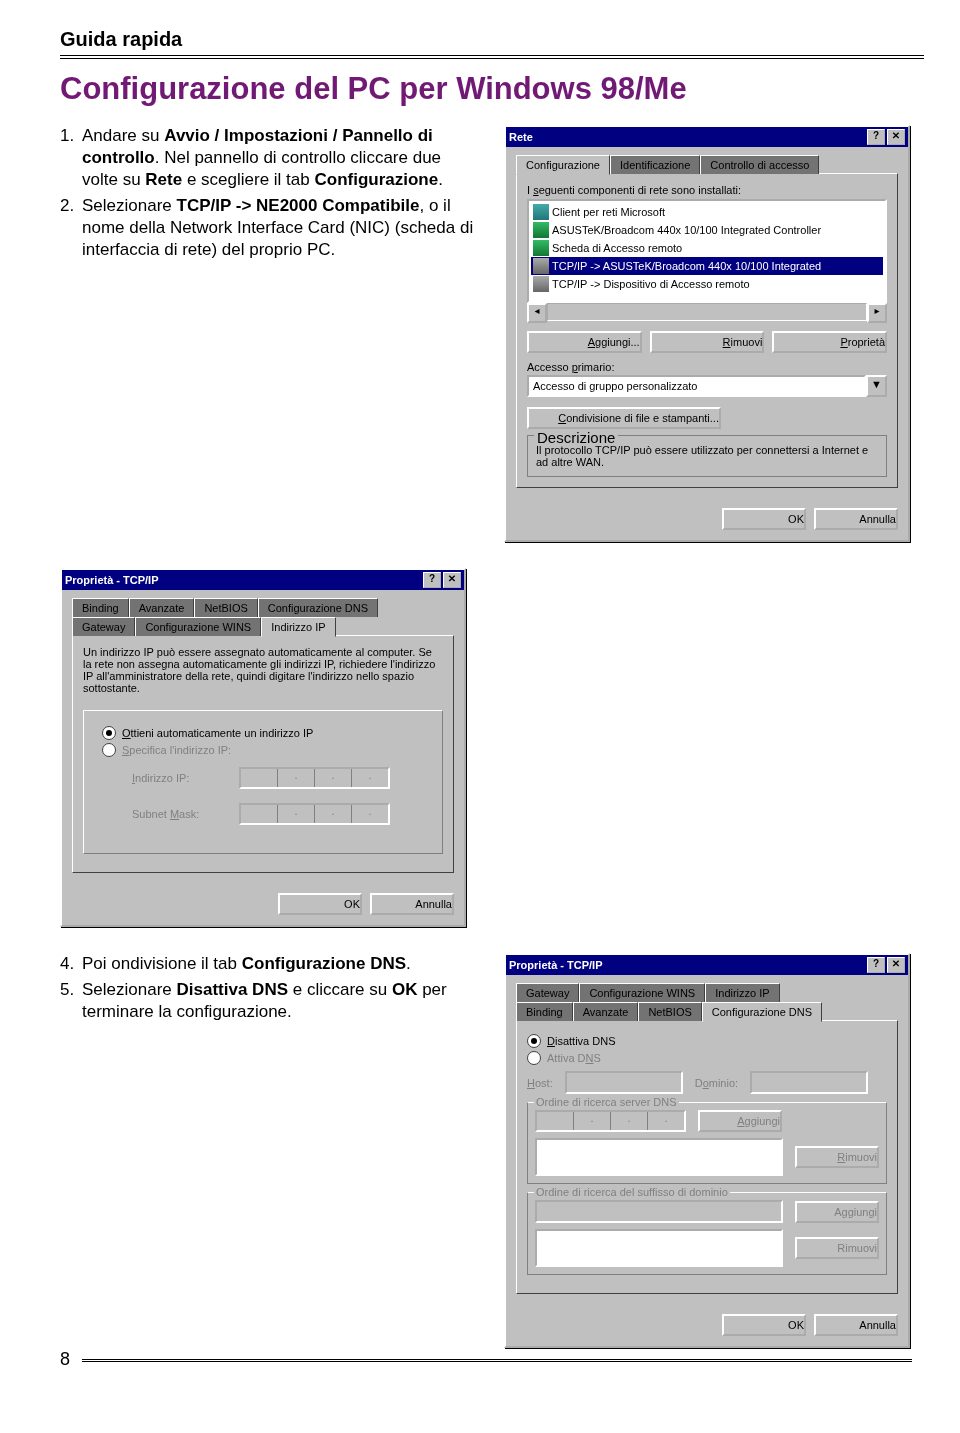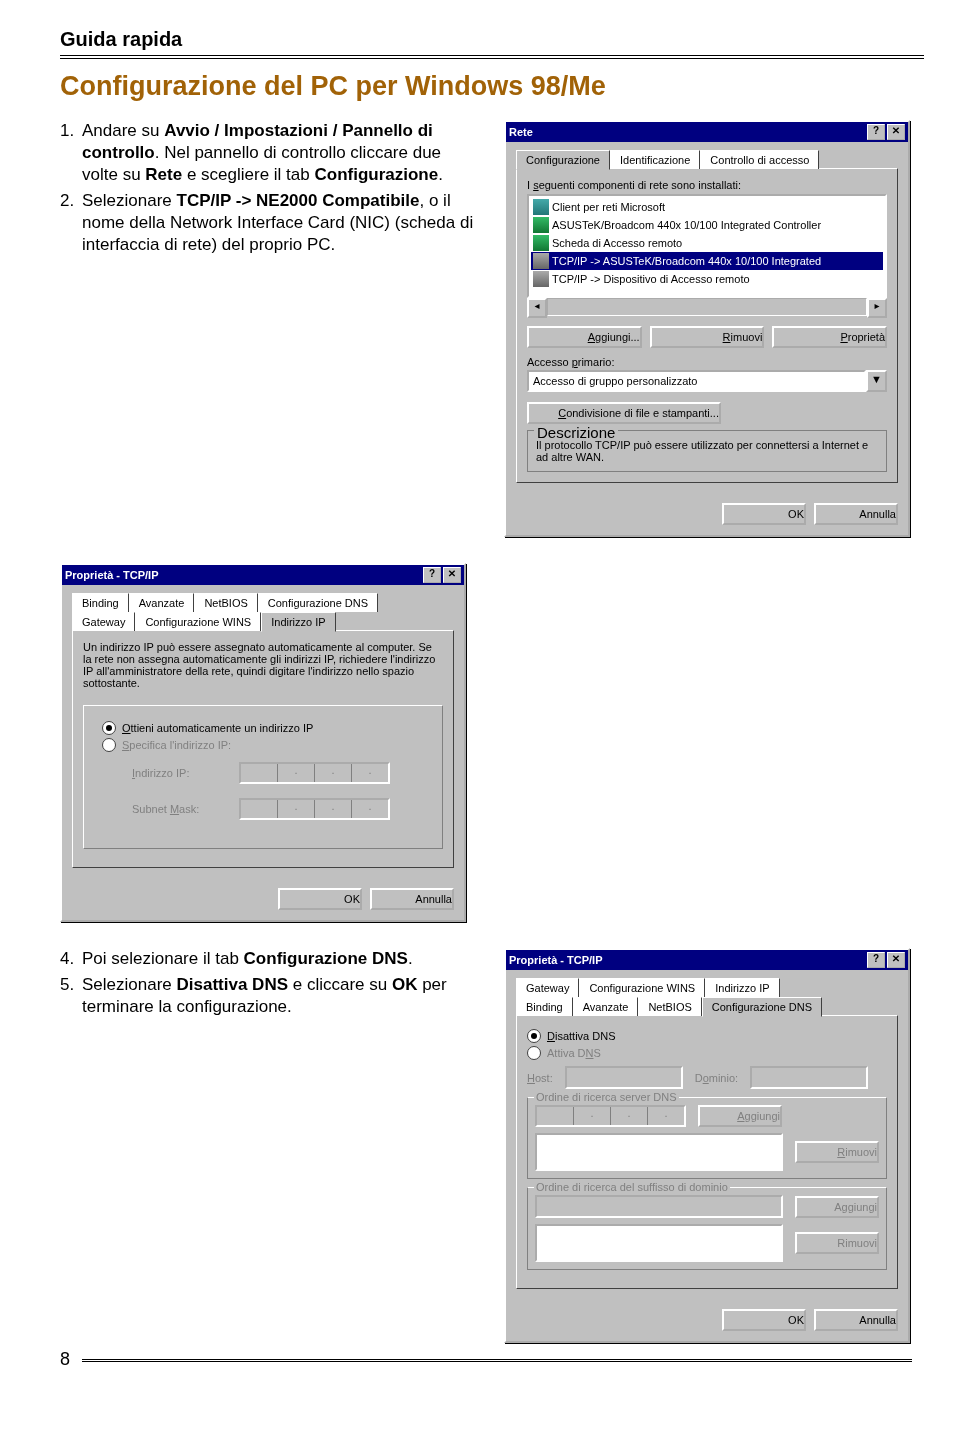--- a/index.html
+++ b/index.html
@@ -1,37 +1,37 @@
 <!DOCTYPE html>
 <html><head>
 <meta charset="utf-8">
 <style>
   body{margin:0;background:#fff;font-family:Arial,Helvetica,sans-serif;color:#000;width:960px}
   .page{padding:28px 36px 24px 60px;position:relative;min-height:1400px;box-sizing:border-box}
   .header-bar{font-weight:bold;font-size:20px;border-bottom:4.5px double #000;padding:0 0 4px 0;margin-bottom:12px}
-  .title{font-size:27px;font-weight:bold;color:#a16207;margin:6px 0 18px 0}
+  .title{font-size:31px;font-weight:bold;color:#701a75;margin:6px 0 18px 0}
   .row{display:flex;gap:28px;margin-bottom:26px;align-items:flex-start}
   .text-col{flex:1 1 50%}
   .img-col{flex:0 0 420px}
   ol.steps{list-style:none;padding:0;margin:0;font-size:17px;line-height:1.3}
   ol.steps li{margin:0 0 4px 0;padding-left:22px;text-indent:-22px}
   ol.steps li .num{display:inline-block;width:22px;text-indent:0}
   .b{font-weight:bold}
   .page-num{position:absolute;bottom:30px;left:60px;font-size:18px}
   .page-num-line{display:inline-block;border-bottom:3px double #000;width:830px;vertical-align:middle;margin-left:12px}
 
   
   .win98{font-family:Tahoma,Arial,sans-serif;font-size:11px;background:#c0c0c0;border:2px outset #fff;box-shadow:1px 1px 0 #000;width:402px;color:#000}
   .win98 .titlebar{background:linear-gradient(#000080,#000080);color:#fff;display:flex;align-items:center;padding:2px 3px;font-weight:bold}
   .win98 .titlebar .spacer{flex:1}
   .win98 .tbtn{width:16px;height:14px;background:#c0c0c0;border:1px outset #fff;margin-left:2px;font-size:10px;text-align:center;line-height:12px;font-weight:bold;color:#000}
   .win98 .body{padding:8px 10px 10px}
   .tabs{display:flex;gap:0;margin-bottom:-1px}
   .tabs2{display:flex;gap:0}
-  .tab{padding:3px 9px;border:1px solid #808080;border-bottom:none;background:#ffffff;border-top:1px solid #fff;border-left:1px solid #fff;border-right:1px solid #404040;font-size:11px;position:relative}
+  .tab{padding:3px 9px;border:1px solid #808080;border-bottom:none;background:#737373;border-top:1px solid #fff;border-left:1px solid #fff;border-right:1px solid #404040;font-size:11px;position:relative}
   .tab.active{background:#c0c0c0;z-index:2;border-bottom:1px solid #c0c0c0;margin-bottom:-1px}
   .tabpage{border:1px solid #fff;border-right:1px solid #404040;border-bottom:1px solid #404040;padding:10px;background:#c0c0c0}
   .sunken{border:2px inset #fff;background:#fff;padding:2px}
   .listbox{height:96px;overflow:hidden}
   .listbox .item{display:flex;align-items:center;gap:3px;padding:1px 2px;white-space:nowrap}
   .listbox .item.sel{background:#000080;color:#fff}
   .ico{width:16px;height:16px;display:inline-block}
   .ico.net{background:linear-gradient(#4aa,#277)}
   .ico.card{background:linear-gradient(#3b6,#173)}
   .ico.proto{background:linear-gradient(#aaa,#666)}
@@ -208,21 +208,21 @@
           <div class="btn">Annulla</div>
         </div>
       </div>
     </div>
   </div>
 
   <div class="row">
     <div class="text-col">
       <ol class="steps">
         <li>
-          <span class="num">4.</span><span>Poi selezionare il tab </span><span class="b">Configurazione DNS</span><span>.</span>
+          <span class="num">4.</span><span>Poi ondivisione il tab </span><span class="b">Configurazione DNS</span><span>.</span>
         </li>
         <li>
           <span class="num">5.</span><span>Selezionare </span><span class="b">Disattiva DNS</span><span> e cliccare su </span><span class="b">OK</span><span> per terminare la configurazione.</span>
         </li>
       </ol>
     </div>
     <div class="img-col">
       <div class="win98 small">
         <div class="titlebar">
           <span>Proprietà - TCP/IP</span>

